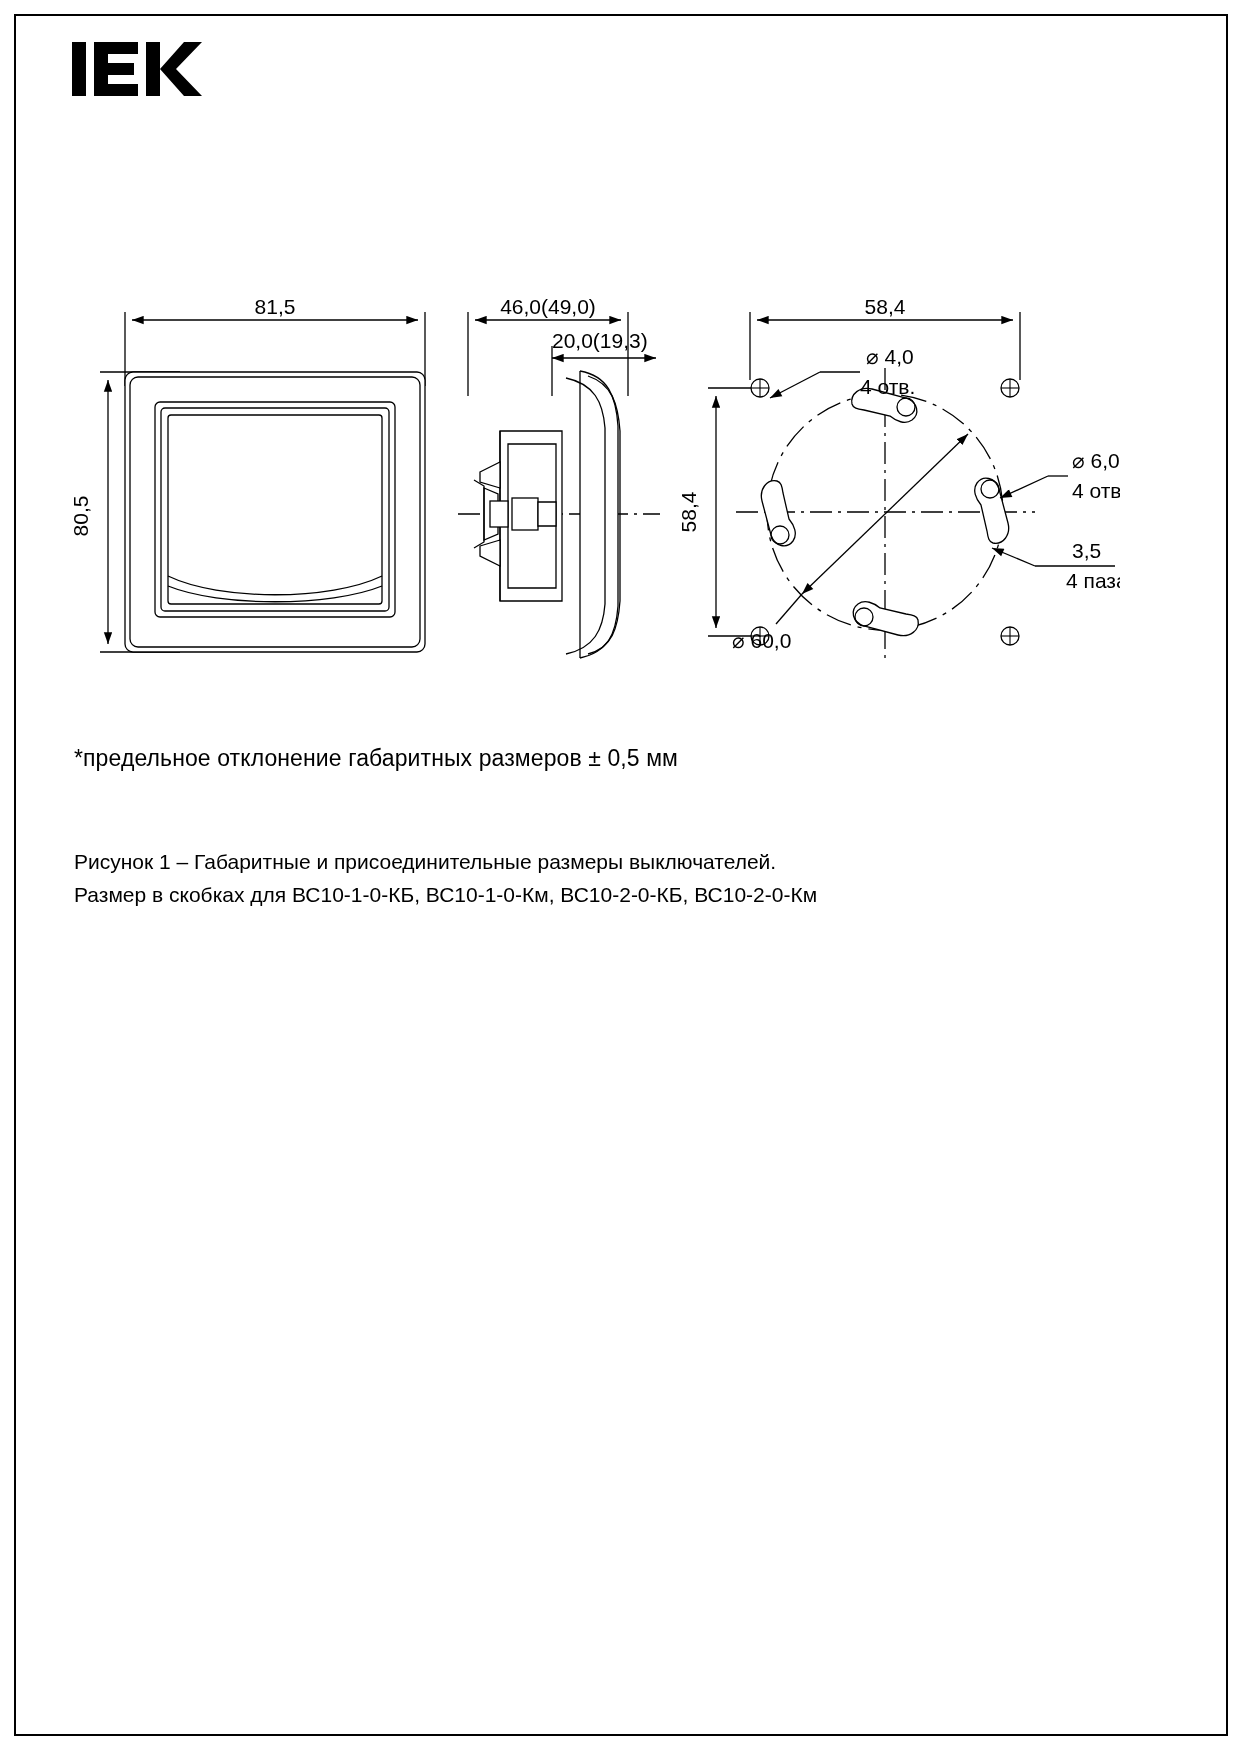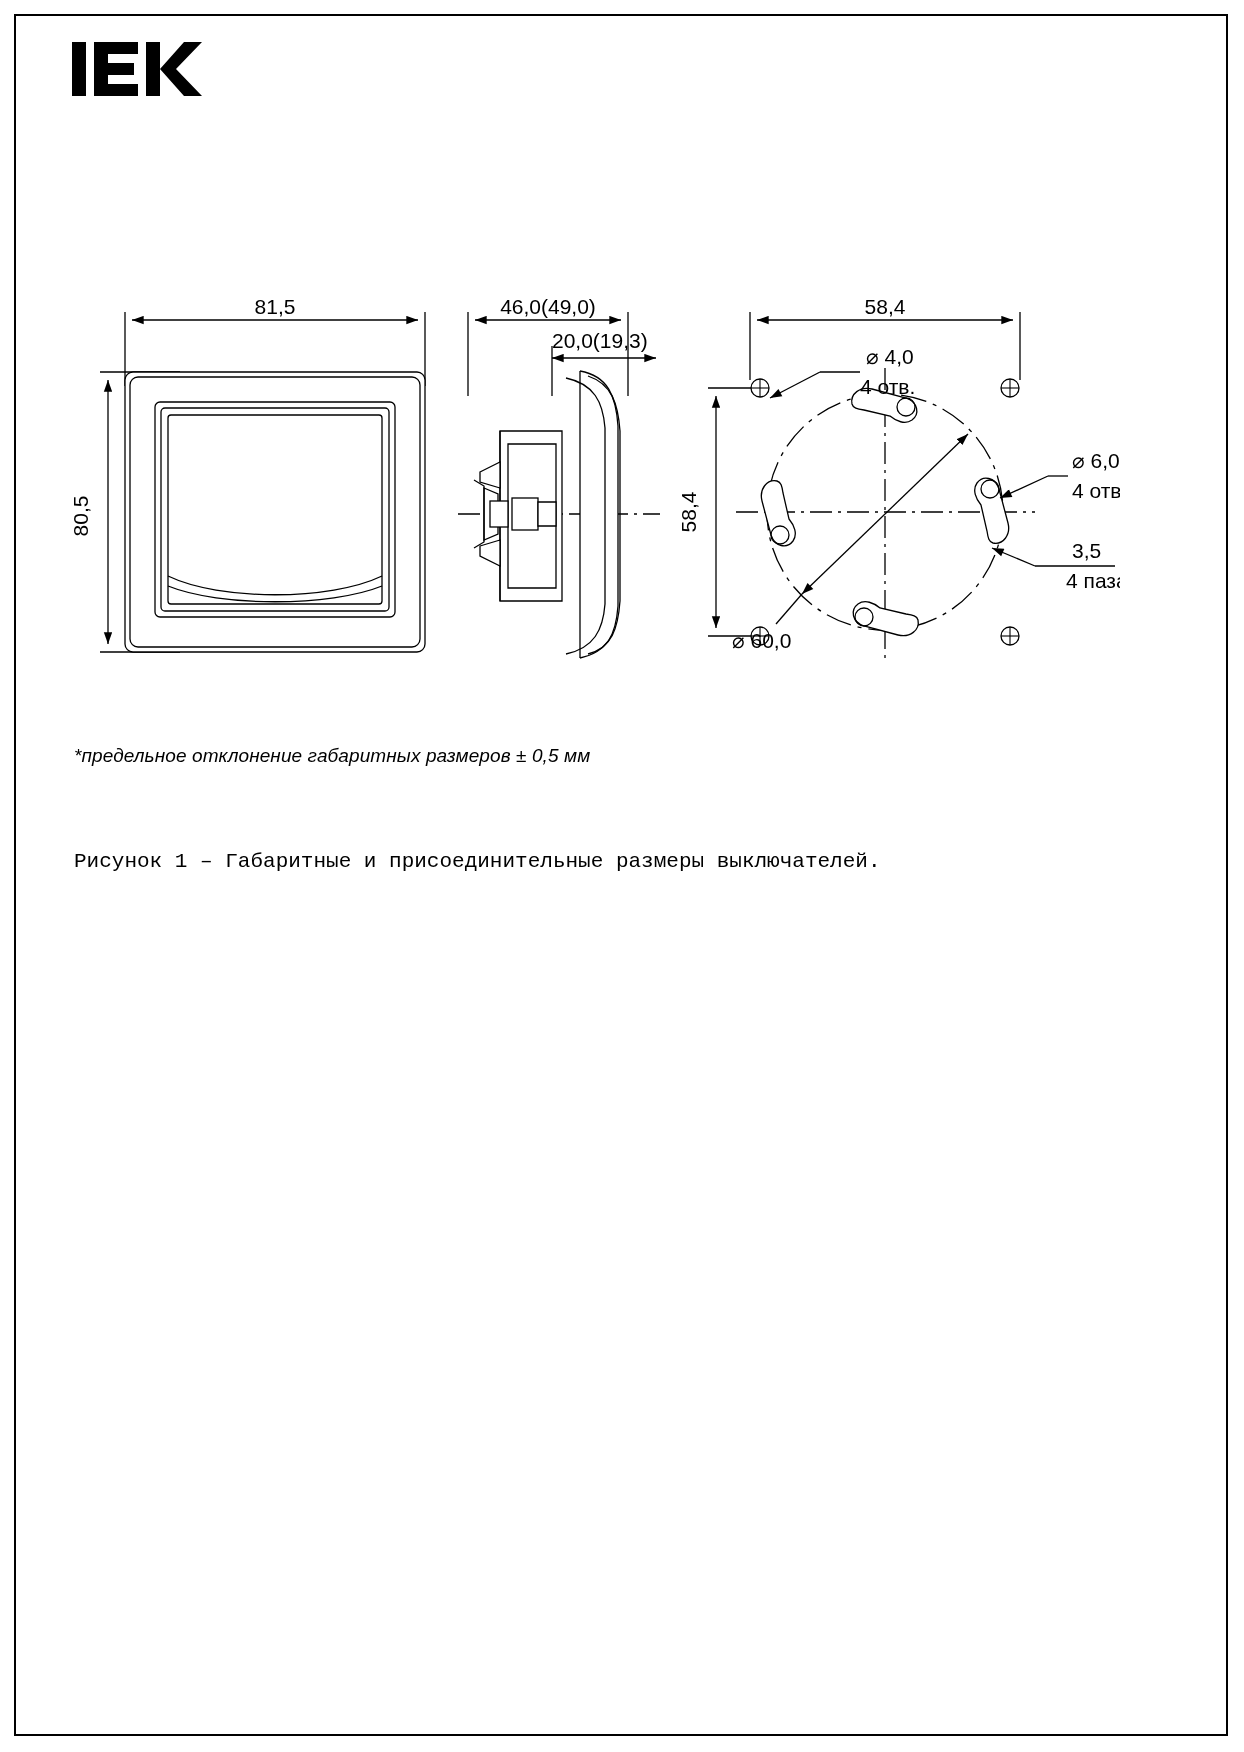--- a/index.html
+++ b/index.html
@@ -35,32 +35,31 @@
     position: absolute;
     left: 60px;
     top: 276px;
     width: 1060px;
     height: 420px;
   }
   .note {
     position: absolute;
     left: 74px;
     top: 745px;
-    font-size: 19px;
+    font-size: 23px;
     letter-spacing: 0.1px;
-    font-style: italic;
   }
   .caption {
     position: absolute;
     left: 74px;
     top: 845px;
     font-size: 21px;
     line-height: 33px;
   }
-  .caption div { white-space: nowrap; font-family: Liberation Mono, monospace; }
+  .caption div { white-space: nowrap; }
   svg text {
     font-family: "Liberation Sans", sans-serif;
     fill: #000;
   }
 </style>
 </head>
 <body>
 
 <div class="page-border"></div>
 
@@ -217,13 +216,14 @@
 
       <text x="672" y="372" text-anchor="start">⌀ 60,0</text>
     </g>
   </svg>
 </div>
 
 <div class="note">*предельное отклонение габаритных размеров ± 0,5 мм</div>
 
 <div class="caption">
   <div>Рисунок 1 – Габаритные и присоединительные размеры выключателей.</div>
+  <div>Размер в скобках для ВС10-1-0-КБ, ВС10-1-0-Км, ВС10-2-0-КБ, ВС10-2-0-Км</div>
 </div>
 
 </body></html>

